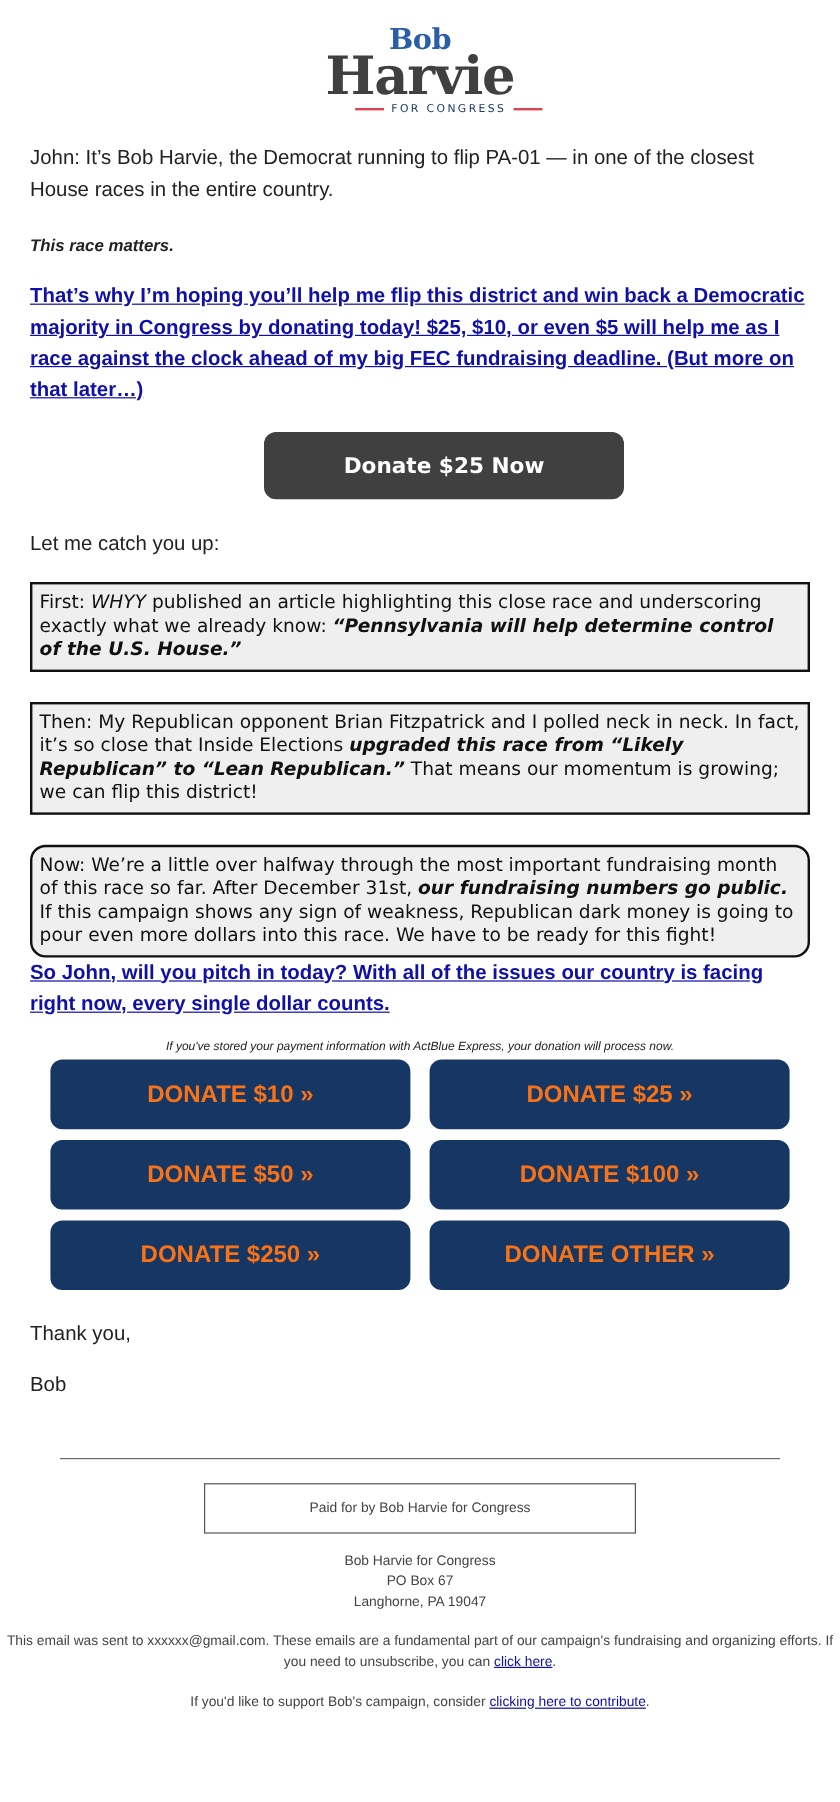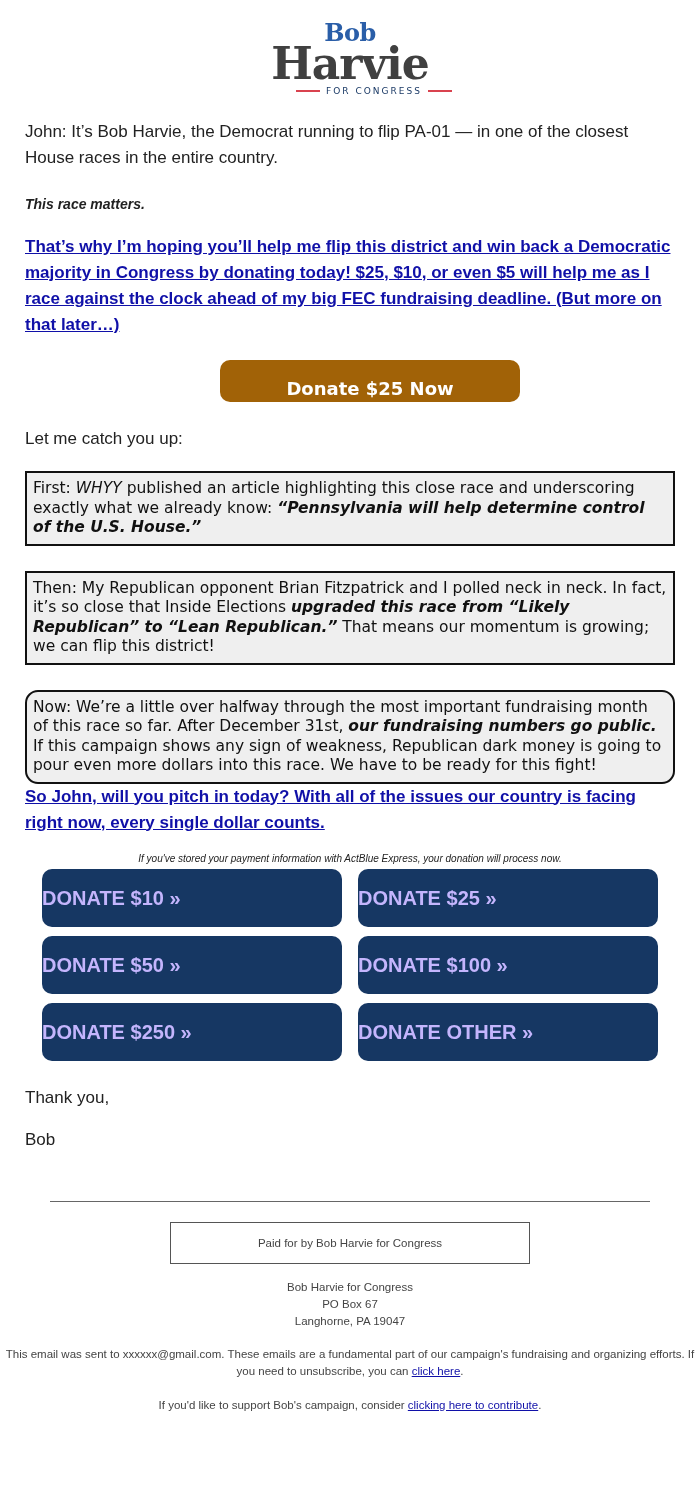--- a/index.html
+++ b/index.html
@@ -15,35 +15,35 @@
   .logo-fc { font-family: "DejaVu Sans", sans-serif; font-size: 9px; letter-spacing: 2px; color: #1b3a66; }
 
   .content { padding: 0 25px; }
   p { margin: 0; }
   .p-intro { font-size: 17px; line-height: 26px; margin-top: 19px; color: #222; }
   .p-matters { font-size: 14px; font-weight: bold; font-style: italic; margin-top: 20px; line-height: 26px; }
   .p-link { font-size: 17px; line-height: 26px; font-weight: bold; margin-top: 17px; }
   .p-link a, a.ulink { color: #1010a8; text-decoration: underline; }
 
   .btn-row { text-align: center; margin-top: 22px; }
-  .btn-main { display: inline-block; width: 300px; height: 42px; line-height: 58px; background: #a16207; border-radius: 10px; color: #fff; font-family: "DejaVu Sans", sans-serif; font-weight: bold; font-size: 18px; text-decoration: none; margin-left: 40px; }
+  .btn-main { display: inline-block; width: 300px; height: 56px; line-height: 58px; background: #404040; border-radius: 10px; color: #fff; font-family: "DejaVu Sans", sans-serif; font-weight: bold; font-size: 18px; text-decoration: none; margin-left: 40px; }
 
   .p-catch { font-size: 17px; margin-top: 24px; line-height: 26px; }
 
   .box { margin: 0 25px 0 25px; border: 2px solid #111; background: #efefef; padding: 6px 6px 6px 6px; font-family: "DejaVu Sans", sans-serif; font-size: 15.5px; line-height: 19.5px; color: #111; }
   .box b i, .box i b { font-weight: bold; }
   .box1 { margin-top: 19px; }
   .box2 { margin-top: 25px; }
   .box3 { margin-top: 25px; border-radius: 13px; }
 
   .p-cta { font-size: 17px; line-height: 26px; font-weight: bold; }
 
   .note { text-align: center; font-size: 10px; font-style: italic; color: #222; margin-top: 17px; }
   .grid { display: grid; grid-template-columns: 300px 300px; column-gap: 16px; row-gap: 9px; justify-content: center; margin-top: 5px; }
-  .gbtn { height: 58px; line-height: 58px; background: #163763; border-radius: 10px; color: #c4b5fd; font-family: "Liberation Sans", sans-serif; font-weight: bold; font-size: 20px; text-decoration: none; display: block; }
+  .gbtn { height: 58px; line-height: 58px; background: #163763; border-radius: 10px; color: #f97316; text-align: center; font-family: "Liberation Sans", sans-serif; font-weight: bold; font-size: 20px; text-decoration: none; display: block; }
 
   .p-thanks { font-size: 17px; margin-top: 24px; line-height: 26px; }
   .p-bob { font-size: 17px; margin-top: 16px; line-height: 26px; }
 
   .hr { width: 600px; height: 1px; background: #666; margin: 48px auto 0 auto; }
   .paid { width: 358px; height: 40px; line-height: 40px; border: 1px solid #555; margin: 20px auto 0 auto; text-align: center; font-size: 11.5px; color: #444; }
   .addr { text-align: center; font-size: 11.5px; color: #444; line-height: 17px; margin-top: 15px; }
   .foot { text-align: center; font-size: 11.5px; color: #444; line-height: 17px; margin-top: 16px; }
   .foot2 { text-align: center; font-size: 11.5px; color: #444; line-height: 17px; margin-top: 17px; padding-bottom: 20px; }
 </style>

